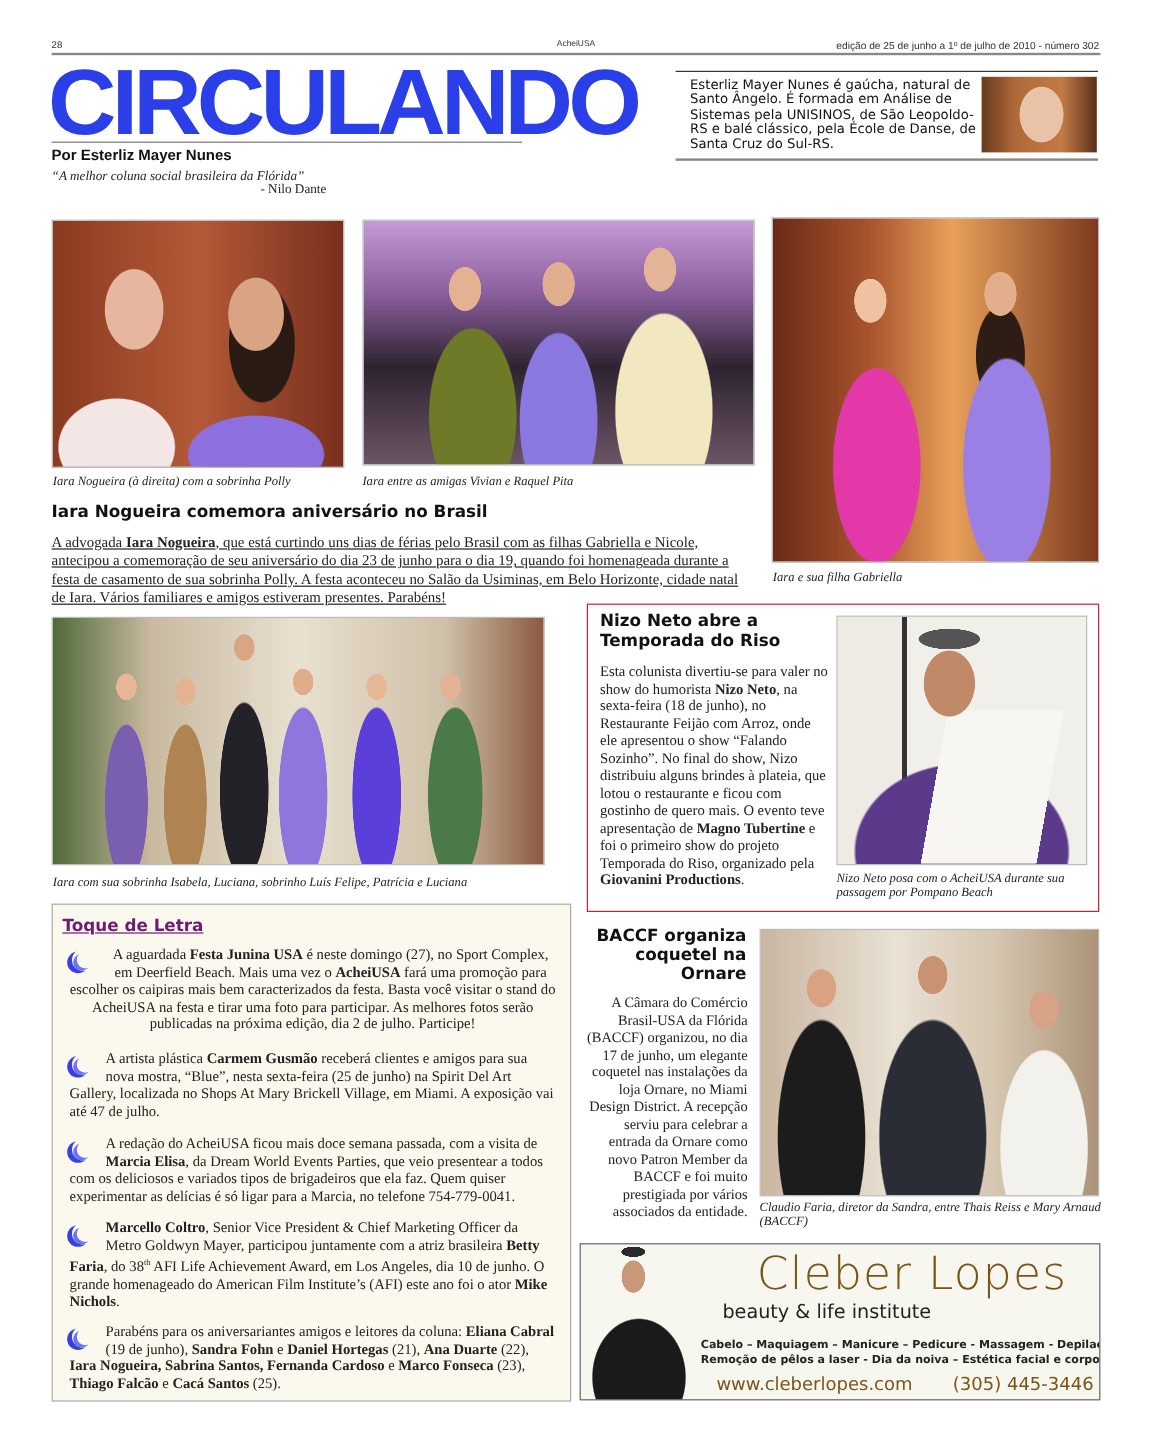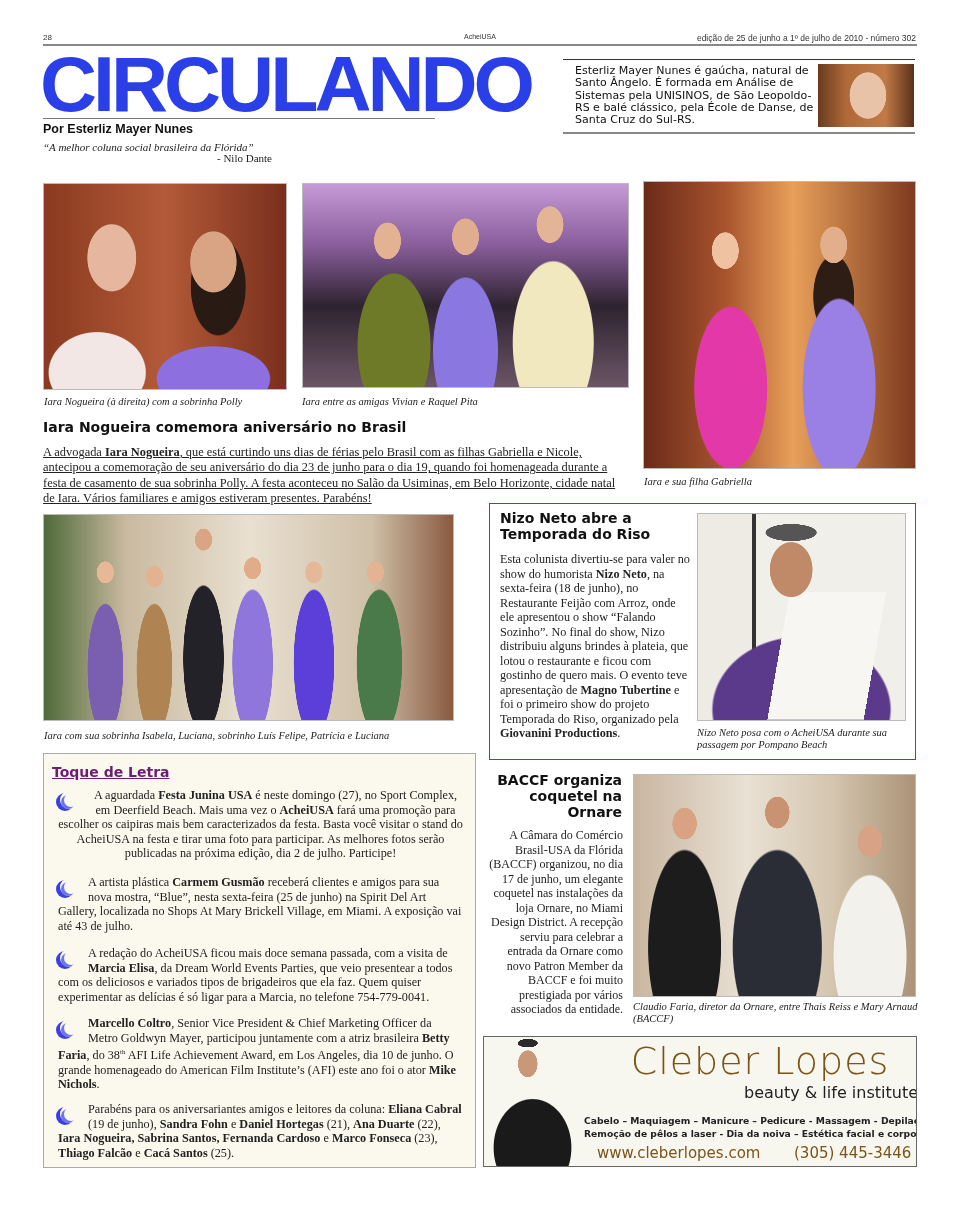--- a/index.html
+++ b/index.html
@@ -124,21 +124,21 @@
   .body-baccf { left: 486px; top: 828px; width: 137px; text-align: right; font: 12px/14.5px "Liberation Serif", serif; color:#222; }
 
   
   .ad { left: 483px; top: 1036px; width: 434px; height: 131px; border: 1.5px solid #666; background: #f7f7f0; overflow: hidden; }
   .ad-person { left: 1px; top: 1px; width: 95px; height: 129px;
     background:
       radial-gradient(ellipse 16px 22px at 45% 20%, #c99878 0 60%, transparent 62%),
       radial-gradient(ellipse 14px 6px at 45% 4%, #2a2a2a 0 70%, transparent 72%),
       radial-gradient(ellipse 48px 60px at 50% 85%, #1a1a1a 0 80%, transparent 82%); }
   .ad-title { left: 118px; top: 2px; width: 316px; text-align: center; font: 38px "DejaVu Sans", sans-serif; font-weight: 300; color: #7a5418; letter-spacing: 1px; }
-  .ad-sub { left: 118px; top: 46px; width: 316px; text-align: right; font: 16px "DejaVu Sans", sans-serif; color: #222; }
+  .ad-sub { left: 118px; top: 46px; width: 316px; text-align: left; font: 16px "DejaVu Sans", sans-serif; color: #222; }
   .ad-line1 { left: 100px; top: 78px; width: 334px; text-align: center; font: bold 9.2px "DejaVu Sans", sans-serif; color:#222; white-space: nowrap; }
   .ad-line2 { left: 100px; top: 91px; width: 334px; text-align: center; font: bold 9.2px "DejaVu Sans", sans-serif; color:#222; white-space: nowrap; }
   .ad-url { left: 113px; top: 107px; font: 15px "DejaVu Sans", sans-serif; color: #7a5418; }
   .ad-phone { left: 310px; top: 107px; font: 15px "DejaVu Sans", sans-serif; color: #7a5418; }
 </style>
 </head>
 <body>
 
 <div class="abs pg-num">28</div>
 <div class="abs pub-name">AcheiUSA</div>
@@ -181,36 +181,36 @@
 <div class="abs photo p5"></div>
 <div class="abs caption cap5">Nizo Neto posa com o AcheiUSA durante sua passagem por Pompano Beach</div>
 
 <div class="abs toque-box"></div>
 <div class="abs h-toque">Toque de Letra</div>
 
 <div class="abs toque-item t1">
   <span class="ornament"></span><span>A aguardada </span><b>Festa Junina USA</b><span> é neste domingo (27), no Sport Complex, em Deerfield Beach. Mais uma vez o </span><b>AcheiUSA</b><span> fará uma promoção para escolher os caipiras mais bem caracterizados da festa. Basta você visitar o stand do AcheiUSA na festa e tirar uma foto para participar. As melhores fotos serão publicadas na próxima edição, dia 2 de julho. Participe!</span>
 </div>
 <div class="abs toque-item t2">
-  <span class="ornament"></span><span>A artista plástica </span><b>Carmem Gusmão</b><span> receberá clientes e amigos para sua nova mostra, “Blue”, nesta sexta-feira (25 de junho) na Spirit Del Art Gallery, localizada no Shops At Mary Brickell Village, em Miami. A exposição vai até 43 de julho.</span>
+  <span class="ornament"></span><span>A artista plástica </span><b>Carmem Gusmão</b><span> receberá clientes e amigos para sua nova mostra, “Blue”, nesta sexta-feira (25 de junho) na Spirit Del Art Gallery, localizada no Shops At Mary Brickell Village, em Miami. A exposição vai até 47 de julho.</span>
 </div>
 <div class="abs toque-item t3">
   <span class="ornament"></span><span>A redação do AcheiUSA ficou mais doce semana passada, com a visita de </span><b>Marcia Elisa</b><span>, da Dream World Events Parties, que veio presentear a todos com os deliciosos e variados tipos de brigadeiros que ela faz. Quem quiser experimentar as delícias é só ligar para a Marcia, no telefone 754-779-0041.</span>
 </div>
 <div class="abs toque-item t4">
   <span class="ornament"></span><b>Marcello Coltro</b><span>, Senior Vice President &amp; Chief Marketing Officer da Metro Goldwyn Mayer, participou juntamente com a atriz brasileira </span><b>Betty Faria</b><span>, do 38</span><sup>th</sup><span> AFI Life Achievement Award, em Los Angeles, dia 10 de junho. O grande homenageado do American Film Institute’s (AFI) este ano foi o ator </span><b>Mike Nichols</b><span>.</span>
 </div>
 <div class="abs toque-item t5">
   <span class="ornament"></span><span>Parabéns para os aniversariantes amigos e leitores da coluna: </span><b>Eliana Cabral</b><span> (19 de junho), </span><b>Sandra Fohn</b><span> e </span><b>Daniel Hortegas</b><span> (21), </span><b>Ana Duarte</b><span> (22), </span><b>Iara Nogueira, Sabrina Santos, Fernanda Cardoso</b><span> e </span><b>Marco Fonseca</b><span> (23), </span><b>Thiago Falcão</b><span> e </span><b>Cacá Santos</b><span> (25).</span>
 </div>
 
 <div class="abs h-baccf">BACCF organiza coquetel na Ornare</div>
 <div class="abs body-baccf">A Câmara do Comércio Brasil-USA da Flórida (BACCF) organizou, no dia 17 de junho, um elegante coquetel nas instalações da loja Ornare, no Miami Design District. A recepção serviu para celebrar a entrada da Ornare como novo Patron Member da BACCF e foi muito prestigiada por vários associados da entidade.</div>
 <div class="abs photo p6"></div>
-<div class="abs caption cap6">Claudio Faria, diretor da Ornare, entre Thais Reiss e Mary Arnaud (BACCF)</div>
+<div class="abs caption cap6">Claudio Faria, diretor da Sandra, entre Thais Reiss e Mary Arnaud (BACCF)</div>
 
 <div class="abs ad">
   <div class="abs ad-person"></div>
   <div class="abs ad-title">Cleber Lopes</div>
   <div class="abs ad-sub">beauty &amp; life institute</div>
   <div class="abs ad-line1">Cabelo – Maquiagem – Manicure – Pedicure - Massagem - Depilação</div>
   <div class="abs ad-line2">Remoção de pêlos a laser -  Dia da noiva – Estética facial e corporal</div>
   <div class="abs ad-url">www.cleberlopes.com</div>
   <div class="abs ad-phone">(305) 445-3446</div>
 </div>

